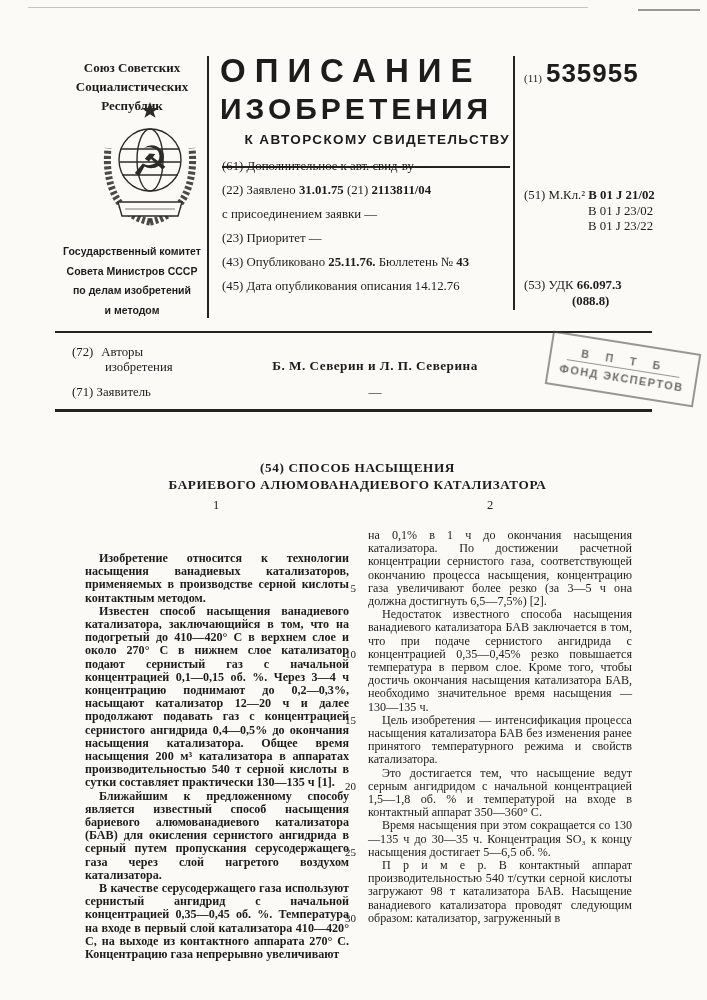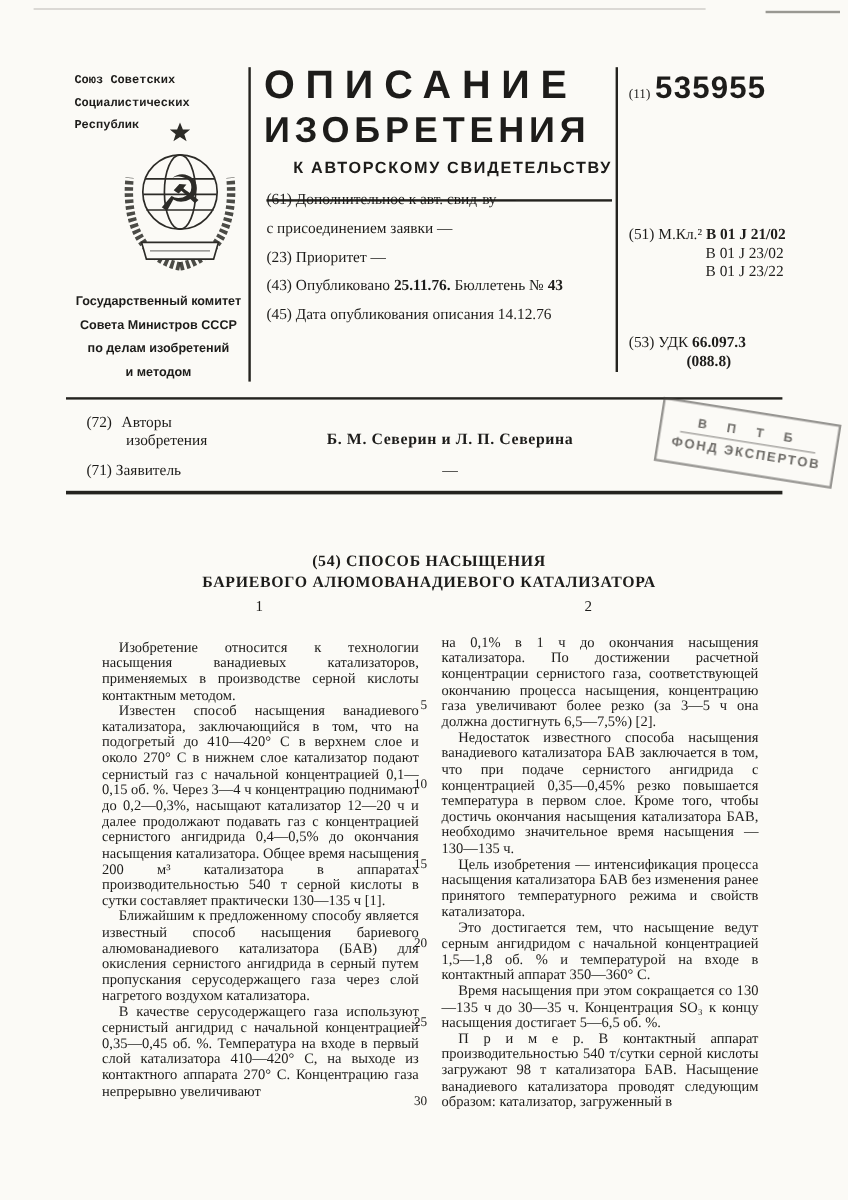--- a/index.html
+++ b/index.html
@@ -11,22 +11,22 @@
     font-family:"Liberation Serif", serif;
     overflow:hidden;
     margin:0 auto;
   }
   .abs{position:absolute;}
   
   .scanline{position:absolute;top:7px;left:28px;width:560px;height:1px;background:#9a9892;opacity:.55;}
   .scanline2{position:absolute;top:9px;left:638px;width:62px;height:2px;background:#6f6d68;opacity:.7;}
 
   
-  .union{left:62px;top:58px;width:140px;
-    font-family:Liberation Mono, monospace;font-weight:bold;font-size:10px;line-height:19px;}
+  .union{left:62px;top:58px;width:140px;text-align:center;
+    font-family:Liberation Serif, serif;font-weight:bold;font-size:13px;line-height:19px;}
   .committee{left:58px;top:242px;width:148px;text-align:center;
     font-family:"Liberation Sans",sans-serif;font-weight:bold;font-size:10.5px;line-height:19.5px;}
   .emblem{left:92px;top:98px;width:116px;height:132px;}
 
   .vline{width:2px;background:#24231f;}
   .vline1{left:207px;top:56px;height:262px;}
   .vline2{left:513px;top:56px;height:254px;}
   .hline{height:2px;background:#24231f;}
   .hline1{left:55px;top:331px;width:597px;}
   .hline2{left:55px;top:409px;width:597px;height:3px;}
@@ -75,21 +75,21 @@
   .inv-title{left:85px;top:460px;width:545px;text-align:center;
     font-weight:bold;font-size:13.2px;line-height:16.5px;letter-spacing:.6px;}
   .colnum{font-size:12.5px;}
   .colnum1{left:213px;top:498px;}
   .colnum2{left:487px;top:498px;}
 
   
   .col{width:264px;font-size:12.1px;line-height:13.2px;text-align:justify;}
   .col p{margin:0;text-indent:1.15em;}
   .col p.noindent{text-indent:0;}
-  .col-left{left:85px;top:533px;}
+  .col-left{left:85px;top:552px;font-weight:bold;}
   .col-right{left:368px;top:529px;}
   .lineno{font-size:11px;width:18px;text-align:right;}
 </style>
 </head>
 <body>
 
 <div class="page">
 
   <div class="scanline"></div>
   <div class="scanline2"></div>
@@ -127,20 +127,26 @@
 
   <div class="abs vline vline1"></div>
   <div class="abs vline vline2"></div>
 
   <div class="abs mast-title1">ОПИСАНИЕ</div>
   <div class="abs mast-title2">ИЗОБРЕТЕНИЯ</div>
   <div class="abs mast-sub">К АВТОРСКОМУ СВИДЕТЕЛЬСТВУ</div>
 
   <div class="abs fields">
     <div class="row">(61) Дополнительное к авт. свид-ву —</div>
+    <div class="row">
+      <span>(22) Заявлено</span>
+      <span class="b">31.01.75</span>
+      <span>(21)</span>
+      <span class="b">2113811/04</span>
+    </div>
     <div class="row">с присоединением заявки —</div>
     <div class="row">(23) Приоритет —</div>
     <div class="row">
       <span>(43) Опубликовано</span>
       <span class="b">25.11.76.</span>
       <span>Бюллетень №</span>
       <span class="b">43</span>
     </div>
     <div class="row">(45) Дата опубликования описания 14.12.76</div>
   </div>

